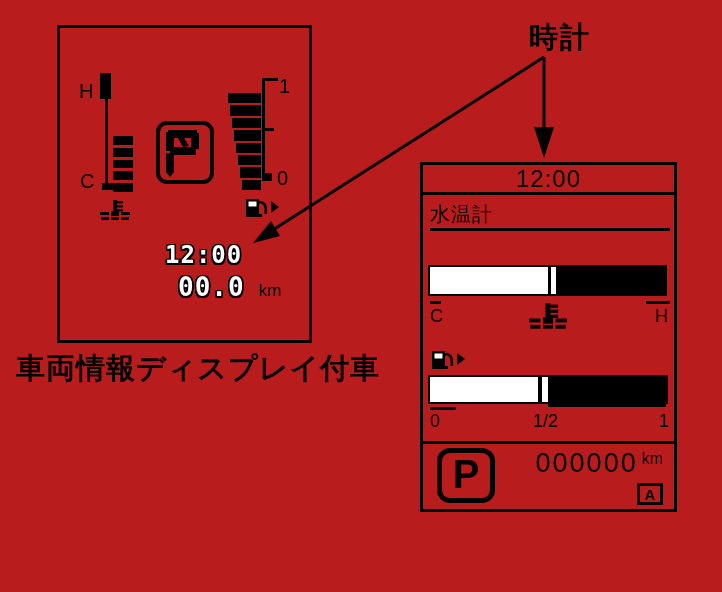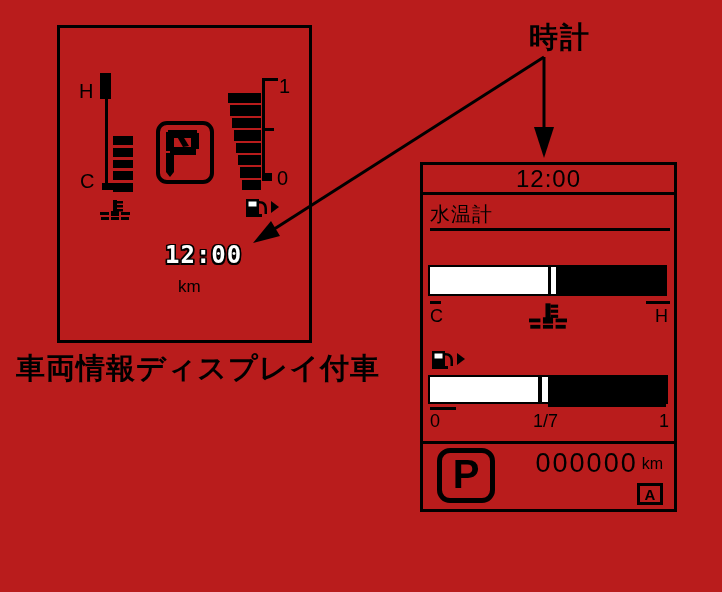--- a/index.html
+++ b/index.html
@@ -85,21 +85,21 @@
   #c-fuel-fill{left:118px;top:0;right:0;height:calc(100% + 5px);background:#000;}
   #c-fuel-0dash{left:7px;top:242px;width:26px;height:3px;}
   #c-fuel-0{left:7px;top:246px;font-size:18px;}
   #c-fuel-half{left:110px;top:246px;font-size:18px;}
   #c-fuel-1{left:236px;top:246px;font-size:18px;}
 
   #c-divider{left:0;top:276px;width:251px;height:3px;}
 
   #c-park{left:14px;top:283px;width:58px;height:55px;border:5px solid #000;border-radius:13px;box-sizing:border-box;
           display:flex;align-items:center;justify-content:center;font-size:40px;font-weight:bold;line-height:1;padding-bottom:3px;}
-  .num-row{right:11px;display:flex;align-items:center;gap:4px;}
+  .num-row{right:11px;display:flex;align-items:flex-start;gap:4px;}
   #c-odo-row{top:285px;}
   #c-trip-row{top:318px;}
   .thin-digits{font-size:27px;letter-spacing:2px;line-height:27px;}
   .small-unit{font-size:16px;}
   #c-trip-a{width:26px;height:22px;border:3px solid #000;box-sizing:border-box;display:flex;align-items:center;justify-content:center;
             font-size:15px;font-weight:bold;align-self:center;margin-left:2px;}
 </style>
 </head>
 <body>
 
@@ -179,20 +179,21 @@
         <rect x="0" y="2" width="13" height="15"></rect>
         <rect x="2.5" y="4.5" width="8" height="5" fill="#fff"></rect>
         <rect x="0" y="17" width="16" height="3"></rect>
         <path d="M13,4 C19,4 21,7 21,12 L21,17 L18.5,17 L18.5,12 C18.5,8.5 17,6.5 13,6.5 Z"></path>
         <polygon points="25,4 25,16 33,10"></polygon>
       </g>
     </svg>
 
     <div class="abs lcd" id="m-clock">12:00</div>
     <div class="abs" id="m-trip">
+      <span class="lcd">00.0</span>
       <span class="unit">km</span>
     </div>
   </div>
 
   <div class="abs nosel" id="mono-caption">車両情報ディスプレイ付車</div>
 
   <div class="abs" id="color-panel">
 
     <div class="abs" id="c-header">12:00</div>
 
@@ -230,21 +231,21 @@
         <path d="M13,4 C19,4 21,7 21,12 L21,17 L18.5,17 L18.5,12 C18.5,8.5 17,6.5 13,6.5 Z"></path>
         <polygon points="25,4 25,16 33,10"></polygon>
       </g>
     </svg>
     <div class="abs hbar" id="c-fuel-bar">
       <div class="abs" id="c-fuel-divider"></div>
       <div class="abs" id="c-fuel-fill"></div>
     </div>
     <div class="abs blk" id="c-fuel-0dash"></div>
     <div class="abs" id="c-fuel-0">0</div>
-    <div class="abs" id="c-fuel-half">1/7</div>
+    <div class="abs" id="c-fuel-half">1/2</div>
     <div class="abs" id="c-fuel-1">1</div>
 
     <div class="abs blk" id="c-divider"></div>
 
     <div class="abs" id="c-park">P</div>
 
     <div class="abs num-row" id="c-odo-row">
       <span class="thin-digits">000000</span>
       <span class="small-unit">km</span>
     </div>

